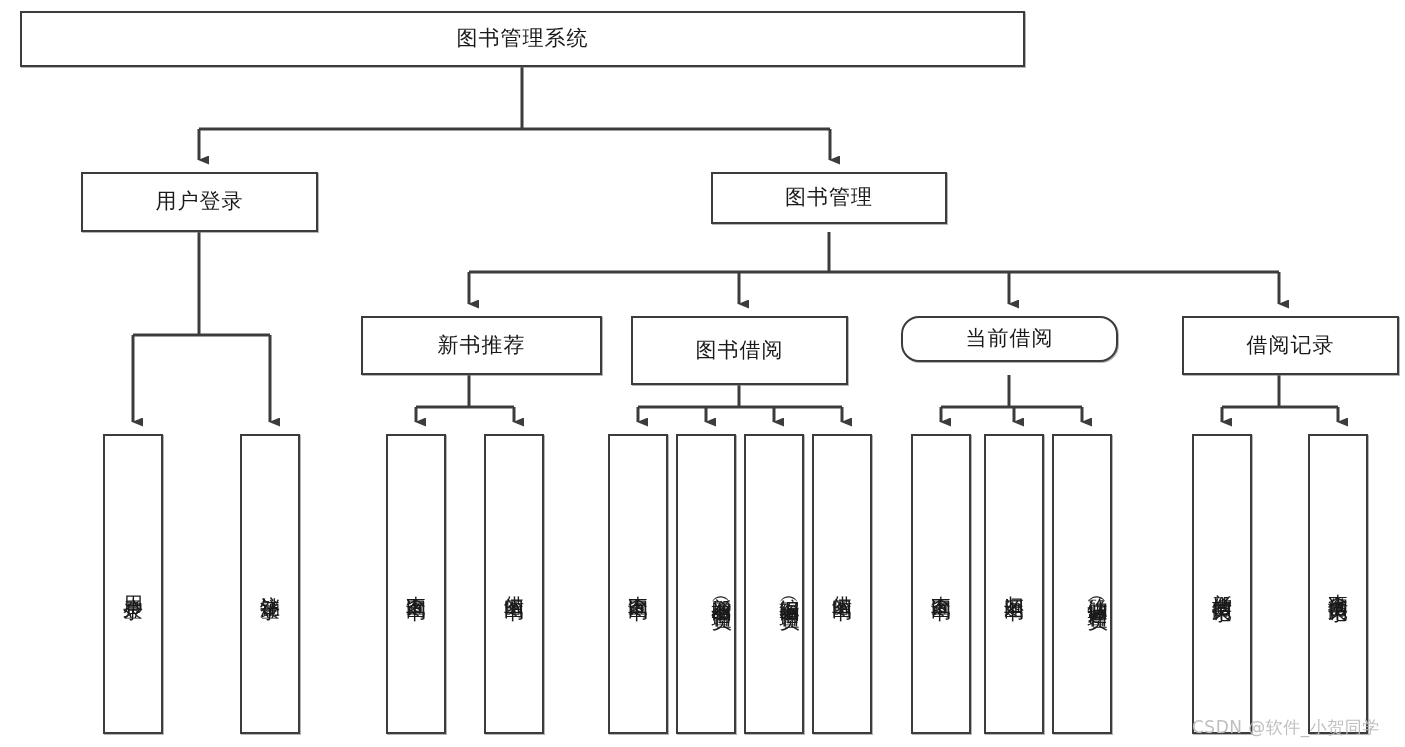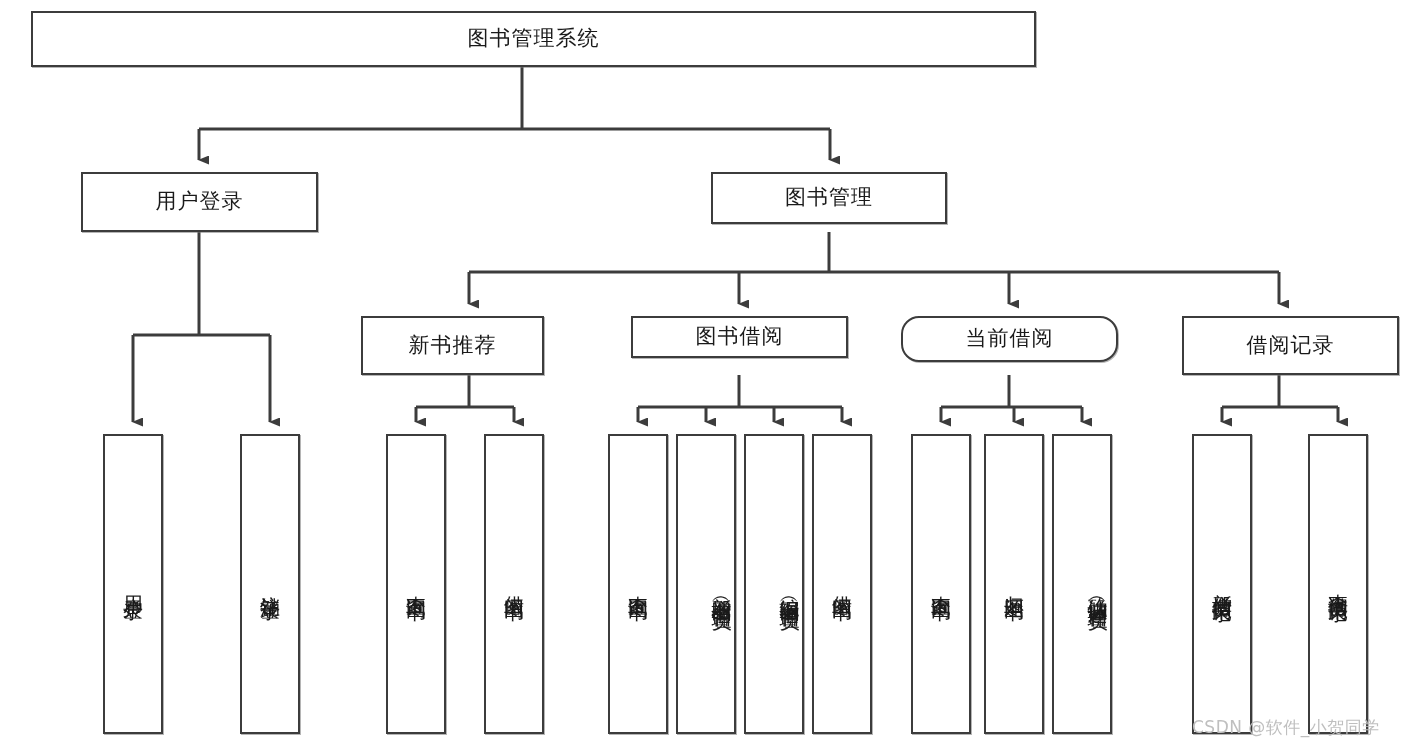--- a/index.html
+++ b/index.html
@@ -112,35 +112,35 @@
       <path d="M1014,407 L1014,422" marker-end="url(#arrow)"></path>
       <path d="M1082,407 L1082,422" marker-end="url(#arrow)"></path>
 
       <path d="M1279,375 L1279,407"></path>
       <path d="M1222,407 L1338,407"></path>
       <path d="M1222,407 L1222,422" marker-end="url(#arrow)"></path>
       <path d="M1338,407 L1338,422" marker-end="url(#arrow)"></path>
     </g>
   </svg>
 
-  <div class="node horiz" style="left:20px; top:11px; width:1005px; height:56px;margin-left:11px;">
+  <div class="node horiz" style="left:20px; top:11px; width:1005px; height:56px;">
     <span>图书管理系统</span>
   </div>
 
   <div class="node horiz" style="left:81px; top:172px; width:237px; height:60px;">
     <span>用户登录</span>
   </div>
   <div class="node horiz" style="left:711px; top:172px; width:236px; height:52px;">
     <span>图书管理</span>
   </div>
 
-  <div class="node horiz" style="left:361px; top:316px; width:183px; height:59px;">
+  <div class="node horiz" style="left:361px; top:316px; width:241px; height:59px;">
     <span>新书推荐</span>
   </div>
-  <div class="node horiz" style="left:631px; top:316px; width:217px; height:42px;">
+  <div class="node horiz" style="left:631px; top:316px; width:217px; height:69px;">
     <span>图书借阅</span>
   </div>
   <div class="node horiz" style="left:901px; top:316px; width:217px; height:46px;border-radius:18px;">
     <span>当前借阅</span>
   </div>
   <div class="node horiz" style="left:1171px; top:316px; width:217px; height:59px;margin-left:11px;">
     <span>借阅记录</span>
   </div>
 
   <div class="node vert mid" style="left:103px; top:434px; width:60px; height:300px;">

